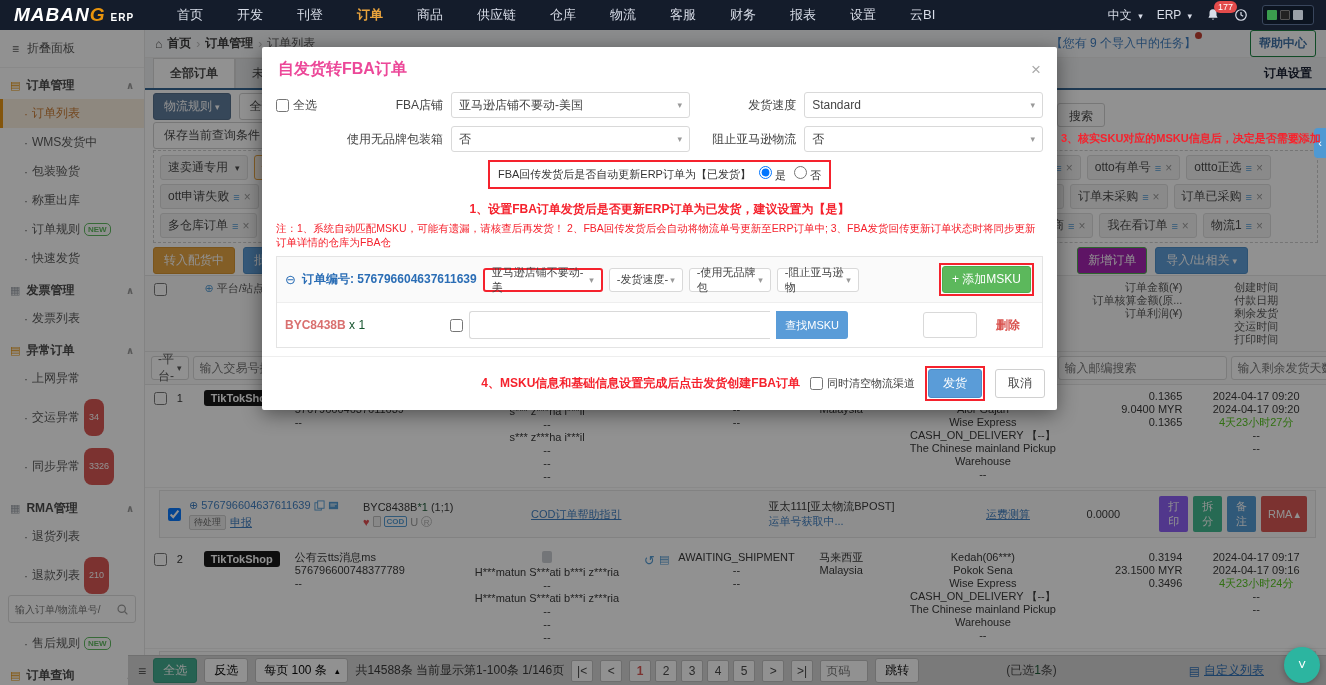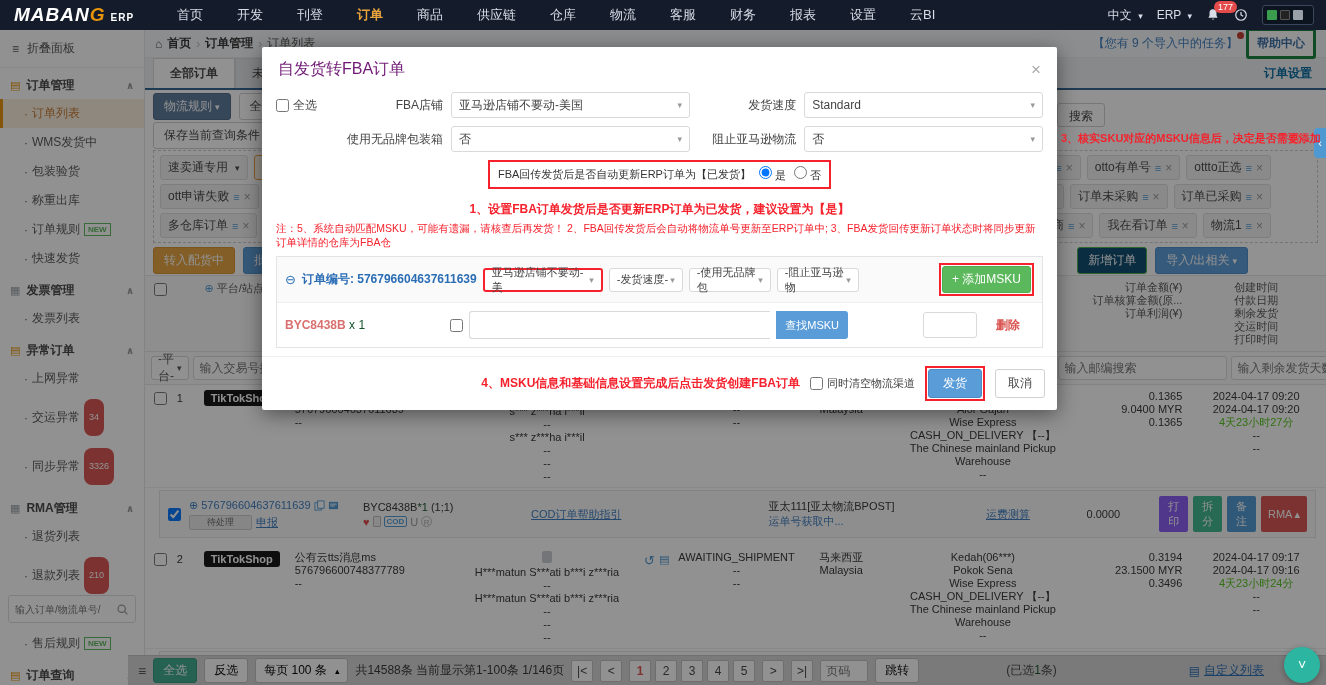--- a/index.html
+++ b/index.html
@@ -25,45 +25,45 @@
 
 .sidebar{position:absolute;top:30px;left:0;width:145px;bottom:0;background:#fff;border-right:1px solid #e6e6e6;font-size:12px;}
 .s-collapse{display:flex;align-items:center;gap:8px;padding:10px 12px;color:#555;border-bottom:1px solid #f0f0f0;cursor:pointer;background:none;border-left:none;border-right:none;border-top:none;width:100%;text-align:left;}
 .s-group{display:flex;align-items:center;gap:6px;padding:9px 10px 5px 10px;font-weight:bold;color:#444;cursor:pointer;}
 .g-icon{color:#e8930c;font-size:11px;}
 .g-icon.gray{color:#9aa0a8;}
 .g-caret{margin-left:auto;color:#999;font-size:10px;}
 .s-item{display:flex;align-items:center;gap:4px;padding:6px 6px 6px 24px;color:#555;cursor:pointer;position:relative;}
 .s-item.active{background:#faeede;color:#c8792f;border-left:3px solid #e8930c;padding-left:21px;}
 .s-badge{background:#d9534f;color:#fff;border-radius:8px;font-size:9px;padding:12px 5px;line-height:13px;}
-.s-tag{border:1px solid #5cb85c;color:#5cb85c;border-radius:0;font-size:8px;padding:0 3px;line-height:11px;font-weight:bold;}
+.s-tag{border:1px solid #5cb85c;color:#5cb85c;border-radius:5px;font-size:8px;padding:0 3px;line-height:11px;font-weight:bold;}
 .s-item.hot .s-tag{border-color:#e8930c;color:#e8930c;}
 .s-search{position:absolute;bottom:62px;left:8px;right:8px;display:flex;align-items:center;border:1px solid #ddd;border-radius:3px;height:28px;padding:0 6px;background:#fff;}
 .s-search input{border:none;outline:none;flex:1;font-size:10px;min-width:0;}
 
 .main{position:absolute;top:30px;left:145px;right:0;bottom:0;background:#fff;overflow:hidden;}
 .crumb-bar{height:28px;display:flex;align-items:center;padding:0 10px;background:#f6f7f9;border-bottom:1px solid #ececec;color:#555;gap:5px;}
 .crumb-bar .sep{color:#bbb;}
 .crumb-strong{font-weight:bold;color:#333;}
 .crumb-right{margin-left:auto;display:flex;align-items:center;gap:8px;}
 .task-link{color:#3a7bbf;position:relative;}
 .task-dot{position:absolute;top:-3px;right:-6px;width:7px;height:7px;border-radius:50%;background:#c0392b;}
-.help-btn{border:3px solid #15803d;background:#fff;color:#3a6ea5;border-radius:3px;padding:4px 8px;font-weight:bold;cursor:pointer;}
+.help-btn{border:1px solid #15803d;background:#fff;color:#3a6ea5;border-radius:3px;padding:4px 8px;font-weight:bold;cursor:pointer;margin-left:46px;}
 .tabs-bar{height:32px;display:flex;align-items:flex-end;background:#eef0f2;border-bottom:2px solid #31618f;padding:0 0 0 8px;}
 .tab{padding:6px 16px;border:1px solid #d9d9d9;border-bottom:none;background:#e3e5e8;color:#444;cursor:pointer;display:flex;gap:5px;align-items:center;}
 .tab.active{background:#fff;font-weight:bold;}
 .tab-badge{background:#d9534f;color:#fff;border-radius:8px;font-size:9px;padding:0 5px;line-height:13px;}
 .tabs-right{margin-left:auto;margin-right:14px;padding-bottom:6px;}
-.order-settings{color:#0369a1;font-weight:bold;cursor:pointer;}
+.order-settings{color:#0f172a;font-weight:bold;cursor:pointer;}
 .toolbar{height:32px;display:flex;align-items:center;gap:8px;padding:0 8px;}
 .btn{border:1px solid #d0d0d0;background:#fff;border-radius:3px;padding:4px 10px;cursor:pointer;color:#444;}
 .btn.steel{background:#5a7899;border-color:#4f6a88;color:#fff;}
 .btn.orange{background:#e6a23c;border-color:#d6922c;color:#fff;}
 .btn.blue{background:#5a9cd8;border-color:#4a8cc8;color:#fff;}
-.btn.green{background:#0c4a6e;border-color:#4cae4c;color:#fff;}
+.btn.green{background:#a21caf;border-color:#4cae4c;color:#fff;}
 .btn.gray{background:#ededed;}
 .caret{font-size:9px;margin-left:3px;}
 .filters-row1{display:flex;align-items:center;gap:6px;padding:2px 8px;height:26px;}
 .chip-panel{margin:2px 8px;border:1px dashed #ccc;padding:4px 6px;display:flex;flex-direction:column;gap:4px;}
 .chip-row{display:flex;justify-content:space-between;align-items:center;}
 .chip-group{display:flex;gap:6px;align-items:center;}
 .chip-group.right{margin-right:40px;}
 .chip{display:inline-flex;align-items:center;gap:4px;background:#f3f3f3;border:1px solid #ddd;border-radius:3px;padding:3px 7px;cursor:pointer;color:#444;}
 .chip .c-m{color:#4f99d3;font-size:11px;}
 .chip .c-x{color:#999;}
@@ -98,21 +98,21 @@
 .green{color:#52c41a;}
 .blue{color:#3a7bbf;}
 .red{color:#14532d;}
 .gray{color:#999;}
 .u{text-decoration:underline;cursor:pointer;}
 .ic-hist{color:#4f99d3;font-size:13px;cursor:pointer;}
 .ic-card{color:#4f99d3;font-size:11px;cursor:pointer;}
 .subrow{display:flex;align-items:center;margin:2px 10px 8px 14px;border:1px solid #e3e3e3;background:#fafafa;padding:5px 8px;font-size:11px;gap:8px;}
 .sb-order{width:190px;}
 .sb-order .ln2{display:flex;align-items:center;gap:4px;margin-top:3px;}
-.badge-pending{background:#ececec;border:1px solid #ccc;color:#666;font-size:9px;padding:0 17px;border-radius:2px;}
+.badge-pending{background:#ececec;border:1px solid #ccc;color:#666;font-size:9px;padding:0 4px;border-radius:2px;}
 .sb-sku{width:150px;}
 .sb-ic{display:flex;align-items:center;gap:3px;margin-top:3px;}
 .heart{color:#e0474b;}
 .battery{display:inline-block;width:8px;height:11px;border:1px solid #bbb;border-radius:1px;background:#eee;}
 .cod{border:1px solid #4f99d3;color:#4f99d3;font-size:8px;padding:0 2px;border-radius:2px;font-weight:bold;}
 .circ-r{display:inline-block;width:11px;height:11px;border:1px solid #bbb;border-radius:50%;color:#aaa;font-size:8px;line-height:11px;text-align:center;}
 .sb-help{width:170px;text-align:center;}
 .sb-logi{width:220px;margin-left:110px;}
 .sb-freight{width:90px;text-align:center;}
 .sb-fee{width:110px;text-align:center;}
@@ -131,21 +131,21 @@
 .perpage{border:1px solid #bfbfbf;background:#fff;border-radius:3px;padding:3px 8px;cursor:pointer;display:flex;gap:5px;align-items:center;}
 .pg{border:1px solid #bfbfbf;background:#fff;border-radius:2px;min-width:22px;height:22px;cursor:pointer;color:#444;padding:0 4px;}
 .pg.current{color:#d9534f;font-weight:bold;}
 .pg-input{width:48px;height:22px;border:1px solid #bfbfbf;border-radius:2px;padding:0 5px;}
 .sel-info{margin-left:80px;color:#444;}
 .customize{margin-left:auto;margin-right:52px;color:#2a6db5;display:flex;gap:4px;align-items:center;cursor:pointer;}
 
 .dim{position:absolute;top:30px;left:0;right:0;bottom:0;background:rgba(10,10,10,0.45);z-index:50;}
 .modal{position:absolute;left:262px;top:47px;width:795px;background:#fff;z-index:100;box-shadow:0 4px 20px rgba(0,0,0,.45);border-radius:2px;padding-bottom:0;}
 .m-head{display:flex;align-items:center;padding:12px 16px 8px 16px;}
-.m-title{font-size:16px;font-weight:normal;color:#701a75;}
+.m-title{font-size:16px;font-weight:bold;color:#ec4899;}
 .m-close{margin-left:auto;background:none;border:none;color:#aaa;font-size:17px;cursor:pointer;line-height:1;}
 .m-form{padding:4px 14px 0 14px;}
 .m-frow{display:flex;align-items:center;margin-bottom:8px;gap:8px;}
 .m-chk{width:62px;display:flex;align-items:center;gap:4px;color:#444;}
 .m-label{width:100px;text-align:right;color:#444;}
 .select{height:26px;border:1px solid #d9d9d9;border-radius:3px;display:flex;align-items:center;justify-content:space-between;padding:0 7px;background:#fff;color:#444;cursor:pointer;}
 .select .sc{color:#999;font-size:9px;}
 .w245{width:243px;}
 .m-radio-line{display:flex;align-items:center;gap:12px;margin:2px 14px 4px 14px;flex-direction:column;}
 .red-outline{border:2px solid #f5222d;}
@@ -867,21 +867,21 @@
     </div>
   </div>
   <div class="m-radio-line">
     <div class="m-radio-box red-outline">
       <span>FBA回传发货后是否自动更新ERP订单为【已发货】</span>
       <label><input type="radio" name="autoupd" checked="" style=""> <span>是</span></label>
       <label><input type="radio" name="autoupd" style=""> <span>否</span></label>
     </div>
     <span class="ann">1、设置FBA订单发货后是否更新ERP订单为已发货，建议设置为【是】</span>
   </div>
-  <div class="m-note">注：5、系统自动匹配MSKU，可能有遗漏，请核查后再发货！ 2、FBA回传发货后会自动将物流单号更新至ERP订单中; 3、FBA发货回传更新订单状态时将同步更新订单详情的仓库为FBA仓</div>
+  <div class="m-note">注：1、系统自动匹配MSKU，可能有遗漏，请核查后再发货！ 2、FBA回传发货后会自动将物流单号更新至ERP订单中; 3、FBA发货回传更新订单状态时将同步更新订单详情的仓库为FBA仓</div>
   <div class="m-order">
     <div class="m-ohead">
       <span class="minus-ic">⊖</span>
       <span class="m-ono"><span>订单编号:</span> <span>576796604637611639</span></span>
       <div class="select sel-sm w118 red-outline">
           <span>亚马逊店铺不要动-美</span>
           <span class="sc">▾</span>
         </div>
       <div class="select sel-sm w72">
           <span>-发货速度-</span>

